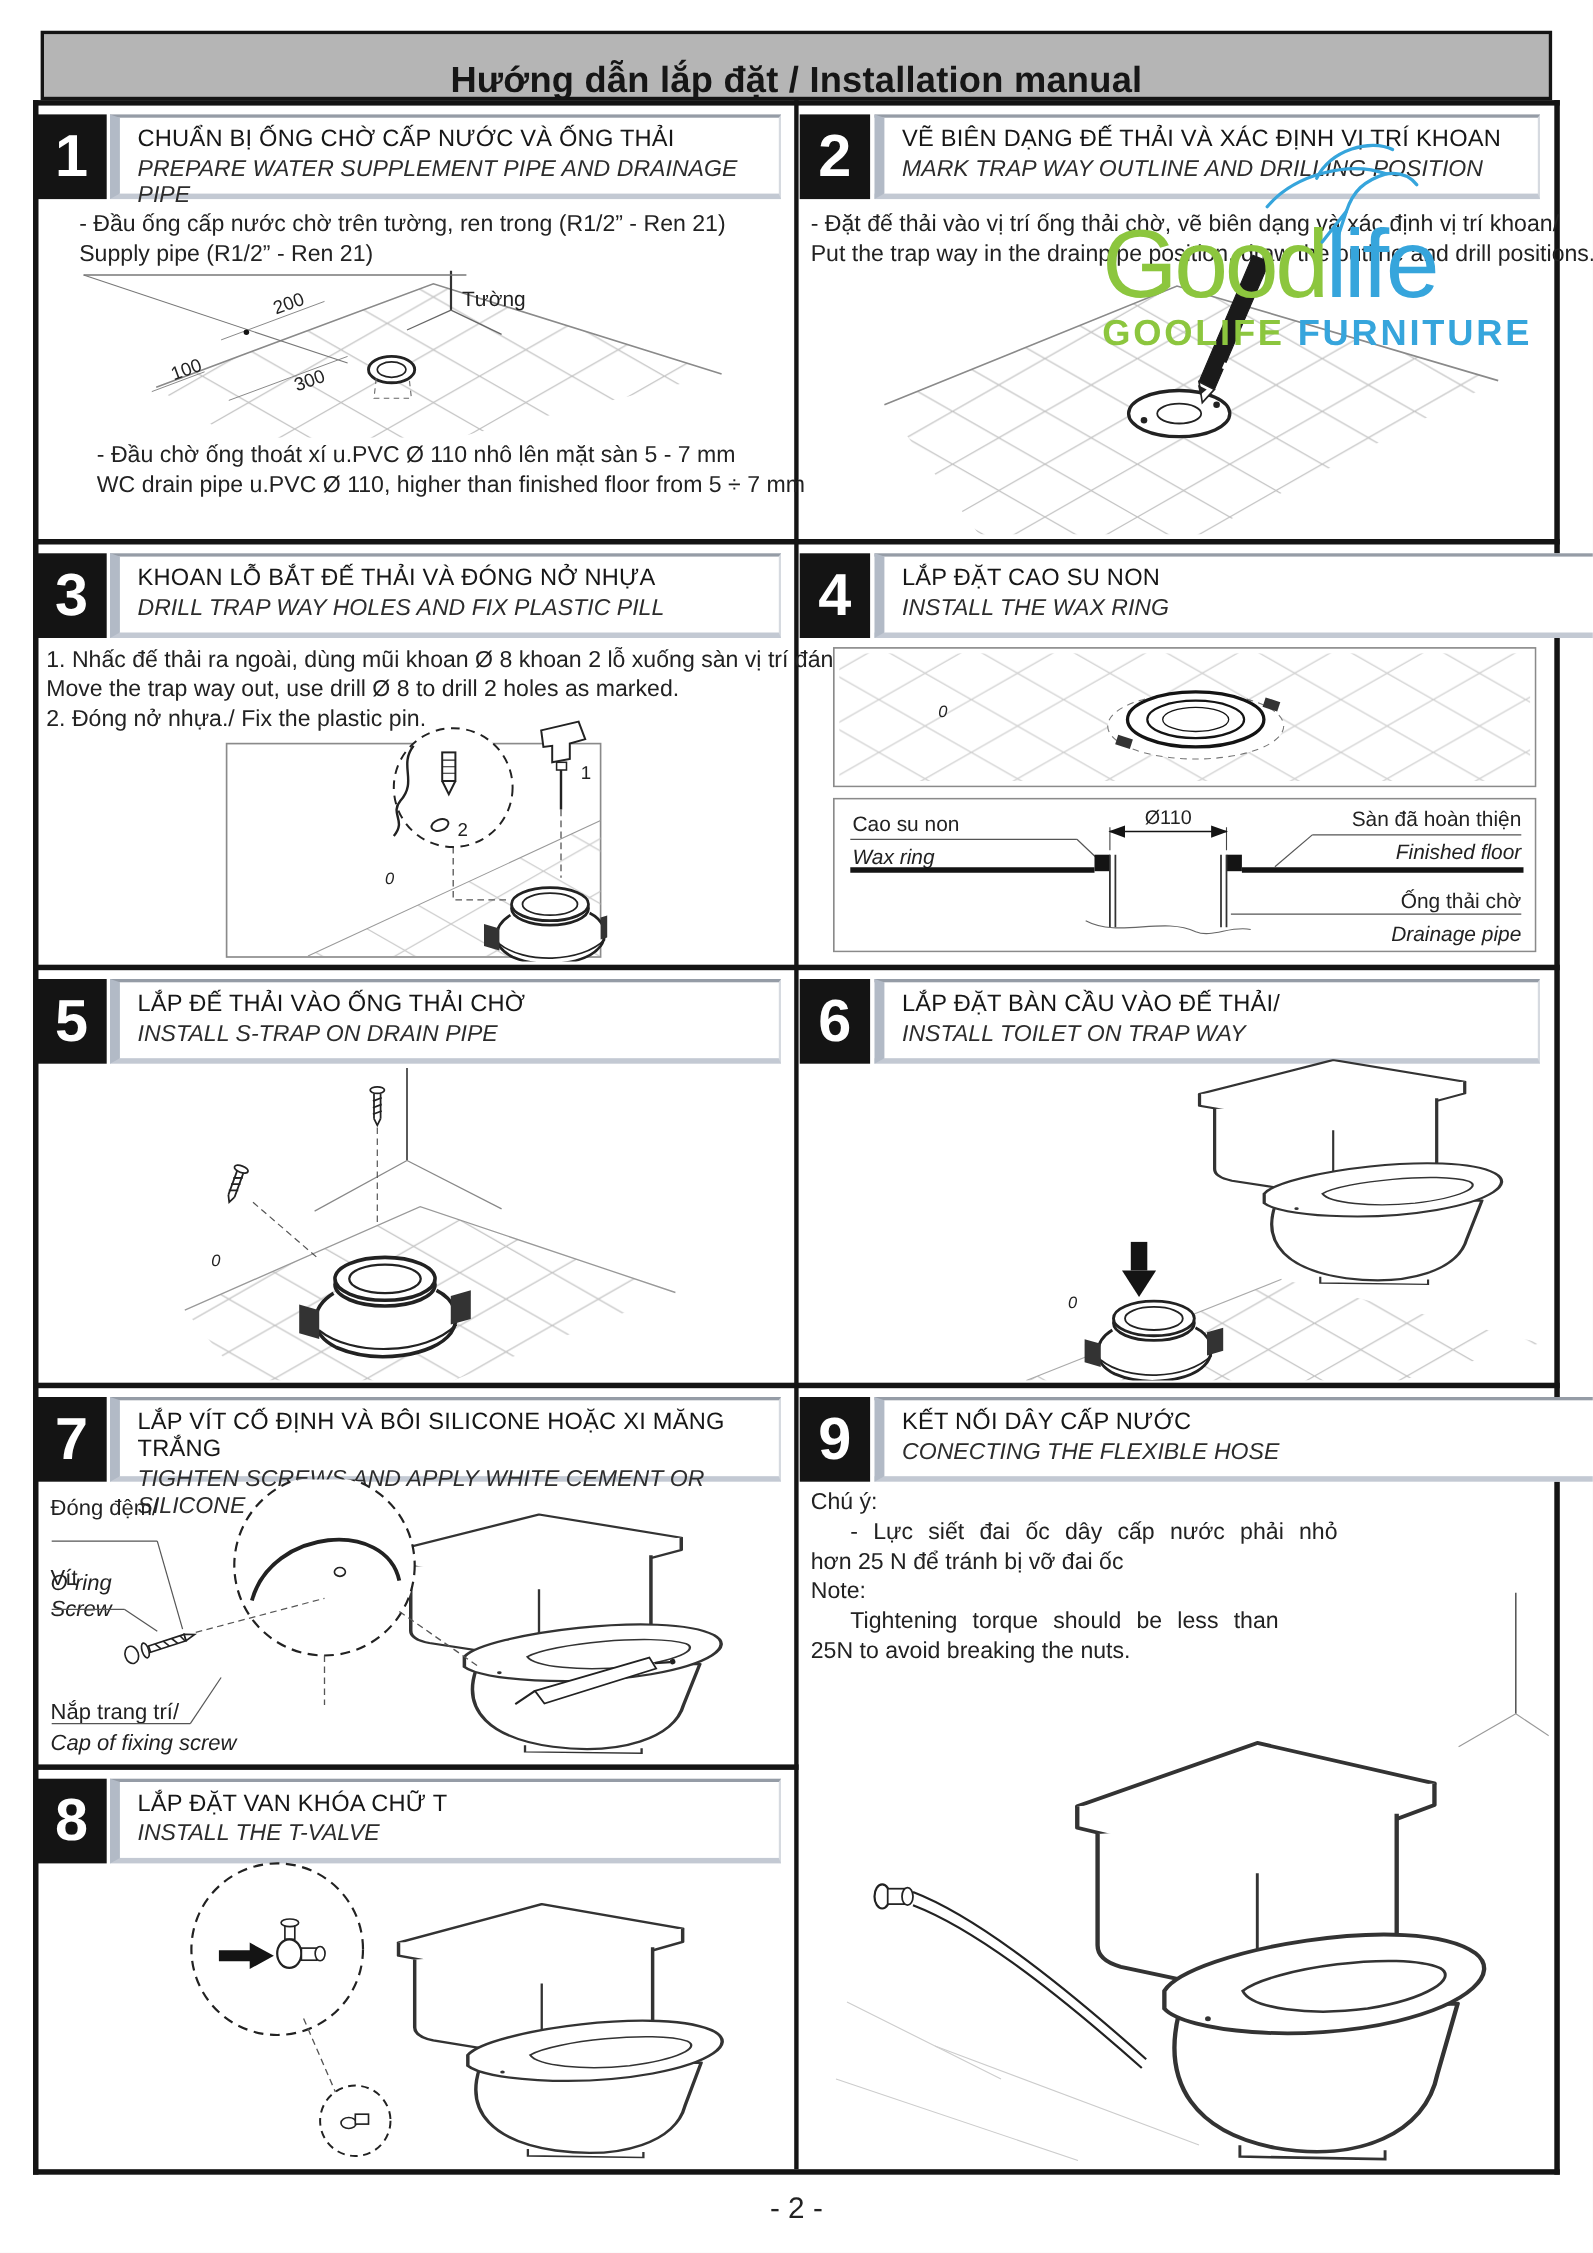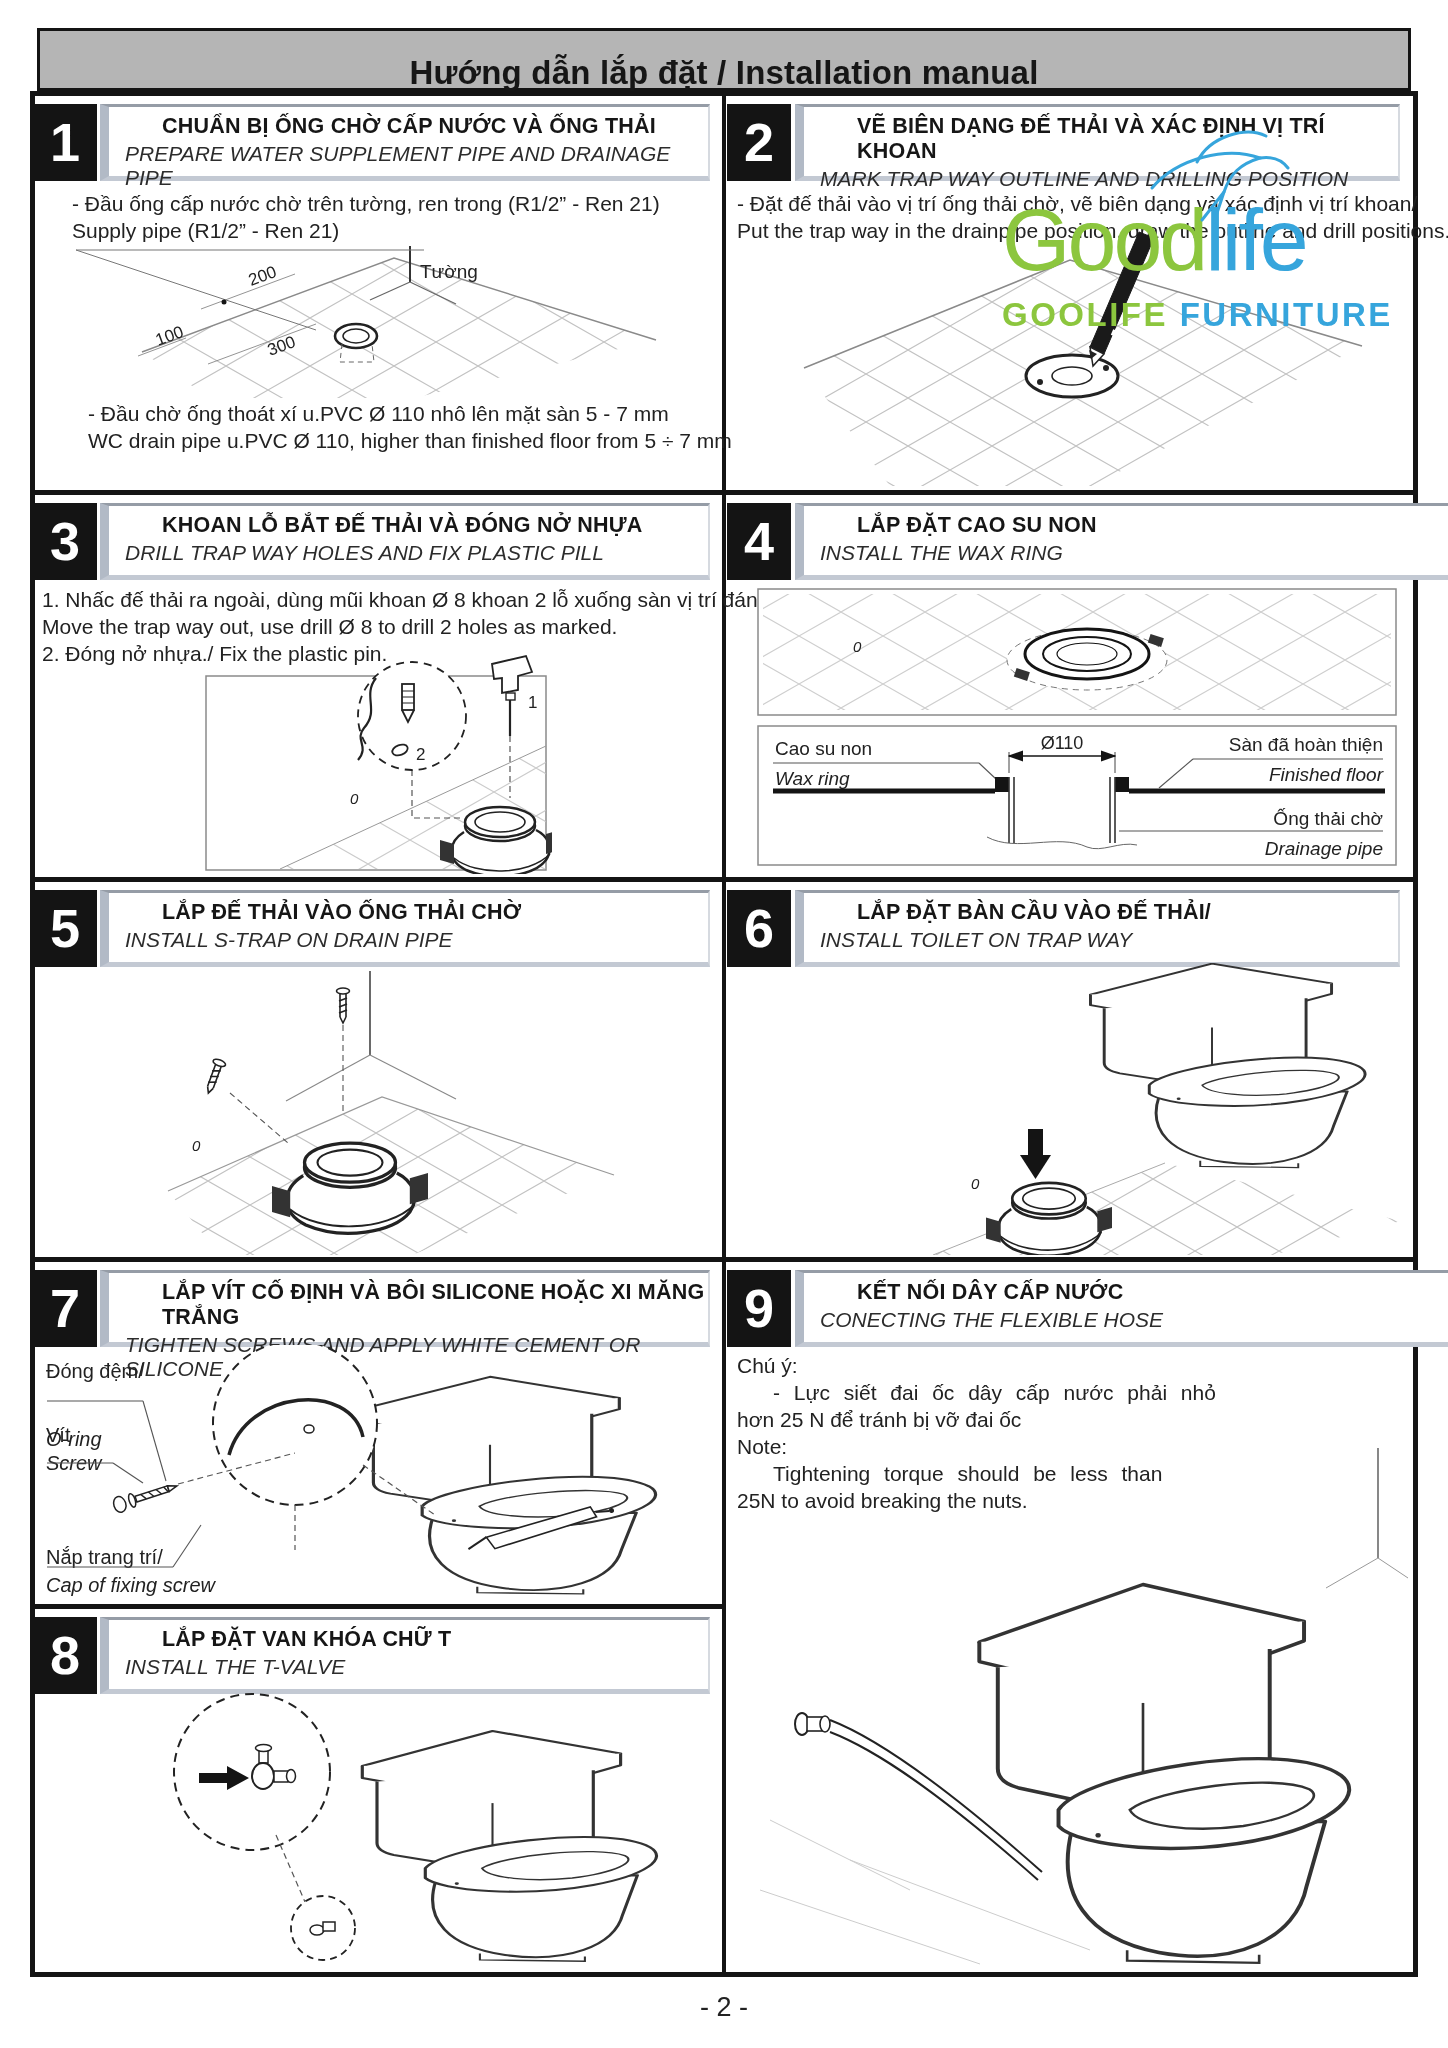--- a/index.html
+++ b/index.html
@@ -11,36 +11,36 @@
   .header { position:absolute; left:37px; top:28px; width:1374px; height:63px;
     background:#b5b5b5; border:3px solid #141414; display:flex; align-items:center; justify-content:center; gap:26px;flex-direction:column; }
   .header-title { font-size:33px; font-weight:bold; color:#161616; letter-spacing:0.2px; }
 
   .badge { position:absolute; width:64px; height:77px; background:#141414; color:#fff;
     font-size:54px; font-weight:bold; text-align:center; line-height:77px; }
 
   .titlebox { position:absolute; height:77px; background:#fff;
     border-top:3px solid #959ca6; border-bottom:5px solid #c3c9d3;
     border-left:9px solid #b2bac6; border-right:2px solid #d6dae0; padding:7px 0 0 16px; }
-  .tvi { font-size:21.5px; font-weight:bold; color:#161616; letter-spacing:0.2px;margin-left:37px; }
+  .tvi { font-size:21.5px; font-weight:normal; color:#161616; letter-spacing:0.2px; }
   .ten { font-size:21px; font-style:italic; color:#2c2c2c; margin-top:3px; }
 
   .btxt { position:absolute; font-size:21px; color:#222; white-space:nowrap; }
   .wide { word-spacing:0.38em;margin-left:36px; }
 
   .dlabel { position:absolute; font-size:20px; color:#222; white-space:nowrap; }
   .dlabel.it { font-style:italic; }
 
   svg { position:absolute; }
   svg text { font-family:"Liberation Sans", sans-serif; fill:#222; }
 
   .wm { position:absolute; left:1002px; top:196px; z-index:30; pointer-events:none; line-height:1; }
   .wm-row1 { font-size:88px; letter-spacing:-3px; white-space:nowrap; }
   .wm-good { color:#8cc63e; } .wm-life { color:#36a5dc; }
-  .wm-row2 { font-size:33px; font-weight:bold; letter-spacing:2.5px; margin-top:14px; white-space:nowrap; }
+  .wm-row2 { font-size:33px; font-weight:bold; letter-spacing:2.5px; margin-top:2px; white-space:nowrap; }
   .wm-brand { color:#8cc63e; } .wm-furn { color:#36a5dc; }
   .wm-bird { position:absolute; left:140px; top:-78px; }
 
   .pagenum { position:absolute; left:0; width:100%; top:1992px; text-align:center; font-size:27px; color:#222; }
 </style>
 </head>
 <body>
 
 <div class="page">
 

